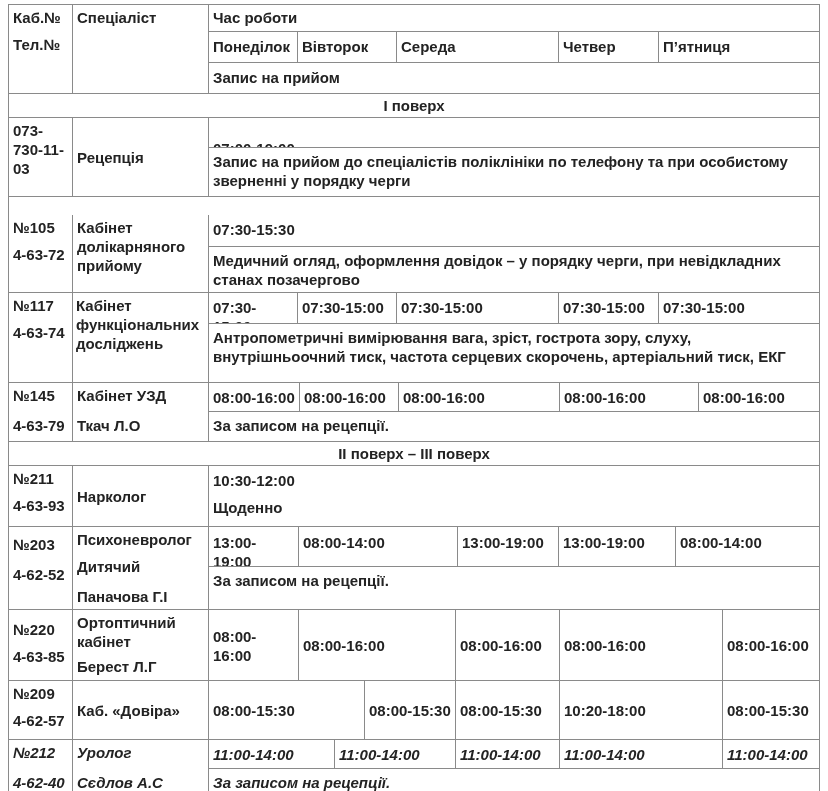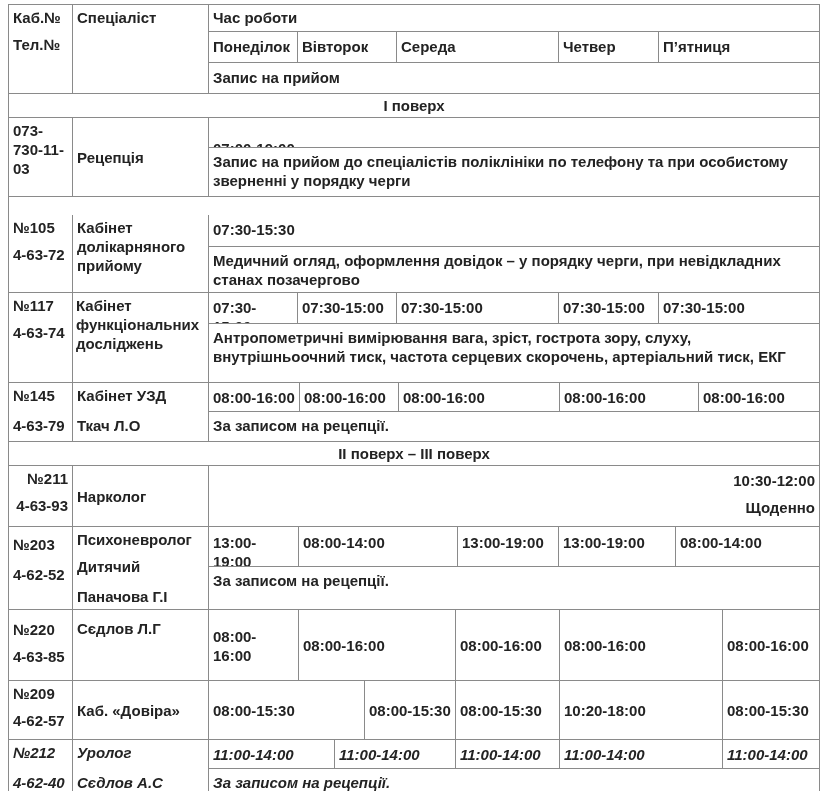--- a/index.html
+++ b/index.html
@@ -96,21 +96,21 @@
     <div class="cell bB pt5" style="grid-area:1/5/2/6;">08:00-16:00</div>
     <div class="cell bB pt5" style="grid-area:1/6/2/7;">08:00-16:00</div>
     <div class="cell bB eR pt5" style="grid-area:1/7/2/8;">08:00-16:00</div>
     <div class="cell eR note" style="grid-area:2/3/3/8; min-height:29px;">За записом на рецепції.</div>
   </div>
 
   <div class="row" style="grid-template-columns:1fr; min-height:24px;">
     <div class="sec">ІІ поверх – ІІІ поверх</div>
   </div>
 
-  <div class="row" style="grid-template-columns:64px 136px 1fr; grid-template-rows:60px;text-align:right;">
+  <div class="row" style="grid-template-columns:64px 136px 1fr; grid-template-rows:60px;">
     <div class="cell" style="grid-area:1/1/2/2;">
       <div class="p">№211</div>
       <div class="p">4-63-93</div>
     </div>
     <div class="cell vc" style="grid-area:1/2/2/3;">Нарколог</div>
     <div class="cell eR" style="grid-area:1/3/2/4; padding-top:5px;">
       <div class="p">10:30-12:00</div>
       <div class="p">Щоденно</div>
     </div>
   </div>
@@ -132,21 +132,22 @@
     <div class="cell bB eR pt6" style="grid-area:1/7/2/8;">08:00-14:00</div>
     <div class="cell eR note" style="grid-area:2/3/3/8; min-height:42px;">За записом на рецепції.</div>
   </div>
 
   <div class="row" style="grid-template-columns:64px 136px 90px 157px 104px 163px 96px; grid-template-rows:70px;">
     <div class="cell" style="grid-area:1/1/2/2; padding-top:10px;">
       <div class="p">№220</div>
       <div class="p">4-63-85</div>
     </div>
     <div class="cell" style="grid-area:1/2/2/3;">
-      <div class="p" style="margin-top:6px;">Сєдлов Л.Г</div>
+      <div class="p">Ортоптичний кабінет</div>
+      <div class="p" style="margin-top:6px;">Берест Л.Г</div>
     </div>
     <div class="cell vc" style="grid-area:1/3/2/4;">08:00-16:00</div>
     <div class="cell vc" style="grid-area:1/4/2/5;">08:00-16:00</div>
     <div class="cell vc" style="grid-area:1/5/2/6;">08:00-16:00</div>
     <div class="cell vc" style="grid-area:1/6/2/7;">08:00-16:00</div>
     <div class="cell vc eR" style="grid-area:1/7/2/8;">08:00-16:00</div>
   </div>
 
   <div class="row" style="grid-template-columns:64px 136px 156px 91px 104px 163px 96px; grid-template-rows:58px;">
     <div class="cell" style="grid-area:1/1/2/2;">

